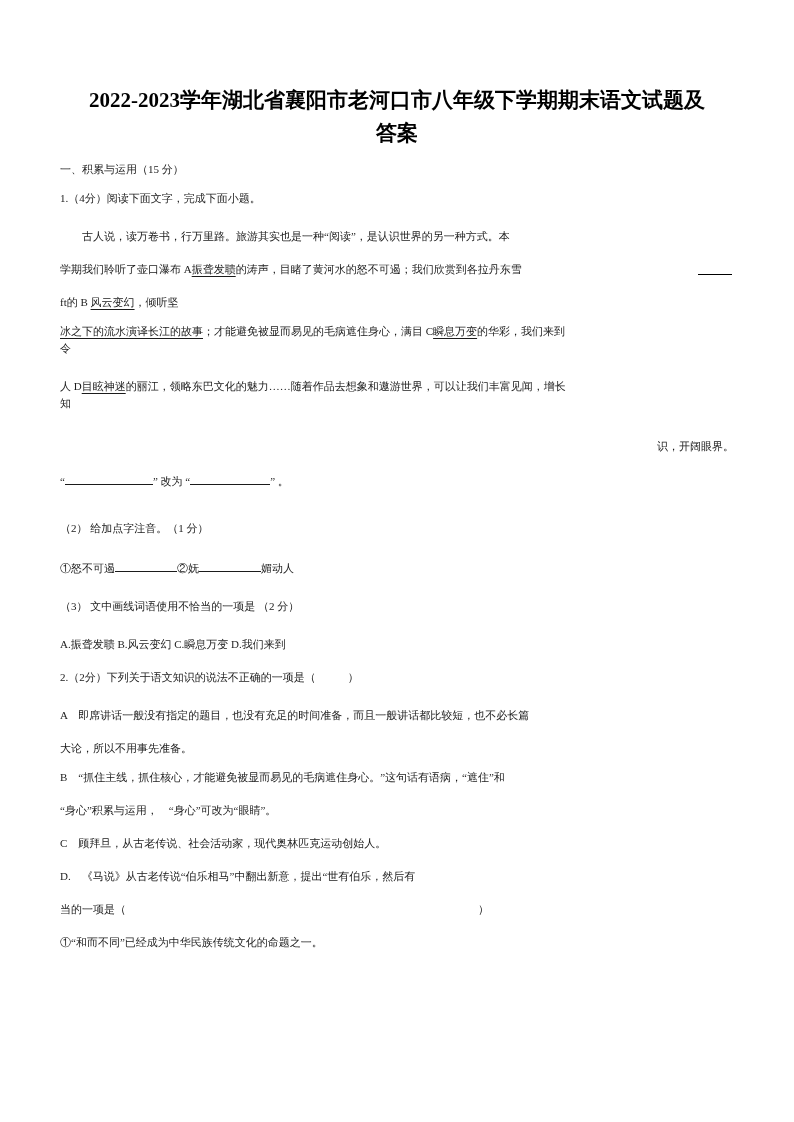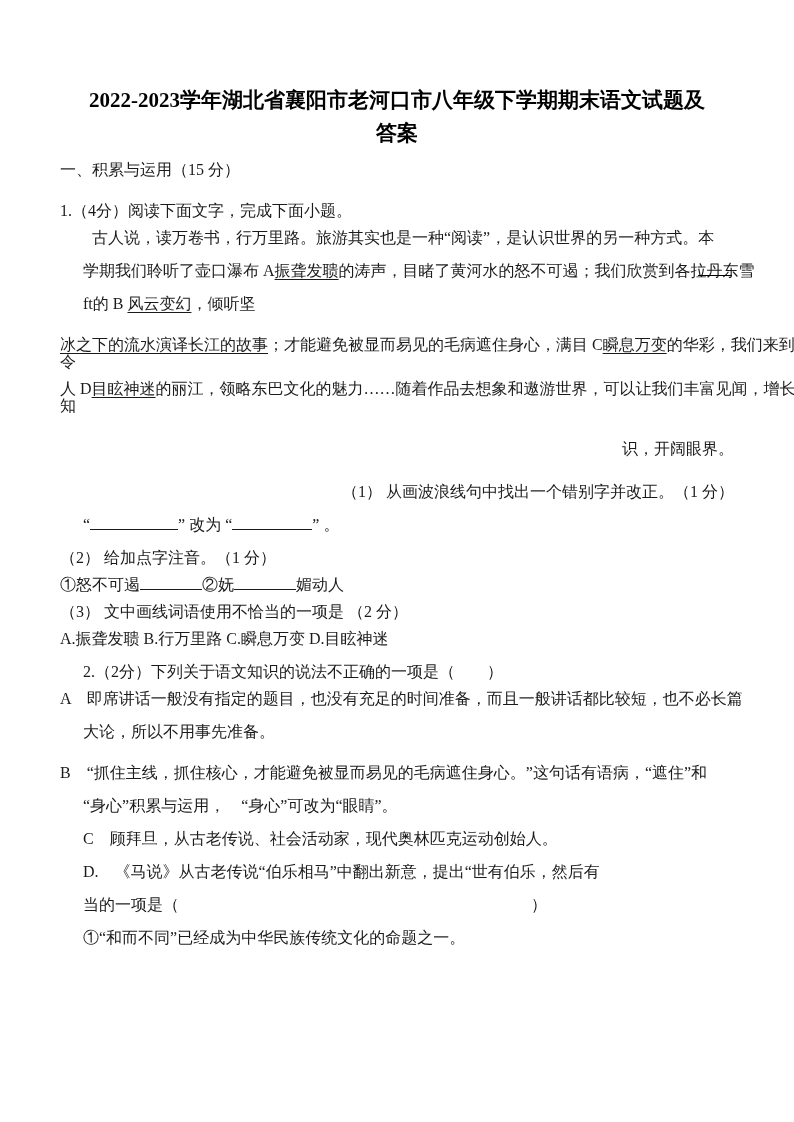--- a/index.html
+++ b/index.html
@@ -22,32 +22,32 @@
     color: #000000;
     font-size: 21px;
     line-height: 33px;
     text-align: center;
     max-width: 632px;
     margin: 0 auto;
   }
   .doc-body { margin-top: 0; }
   .line {
     position: relative;
-    font-size: 16px;
+    font-size: 11px;
     line-height: 17px;
     white-space: nowrap;
   }
   
   .sp-first { margin-top: 11px; }
   .sp-0 { margin-top: 0; }
-  .sp-s { margin-top: 24px; }
-  .sp-n { margin-top: 16px; margin-left: 23px; }
-  .sp-m { margin-top: 10px; }
+  .sp-s { margin-top: 12px; }
+  .sp-n { margin-top: 16px; }
+  .sp-m { margin-top: 21px; }
   .sp-l { margin-top: 26px; text-align: right; }
-  .sp-x { margin-top: 16px; }
+  .sp-x { margin-top: 30px; }
   .u {
     text-decoration: underline;
     text-underline-offset: 3px;
     text-decoration-thickness: 1px;
   }
   .blank {
     display: inline-block;
     height: 13px;
     border-bottom: 1px solid #1b1b1b;
   }
@@ -70,26 +70,25 @@
       <div class="line sp-first"><span>一、积累与运用（15 分）</span></div>
       <div class="line sp-s"><span>1.（4分）阅读下面文字，完成下面小题。</span></div>
       <div class="line sp-m"><span>　　古人说，读万卷书，行万里路。旅游其实也是一种“阅读”，是认识世界的另一种方式。本</span></div>
       <div class="line sp-n"><span>学期我们聆听了壶口瀑布 A</span><span class="u">振聋发聩</span><span>的涛声，目睹了黄河水的怒不可遏；我们欣赏到各拉丹东雪</span><span class="right-blank"></span></div>
       <div class="line sp-n"><span>ft的 B </span><span class="u">风云变幻</span><span>，倾听坚</span></div>
       <div class="line sp-s"><span class="u">冰之下的流水演译长江的故事</span><span>；才能避免被显而易见的毛病遮住身心，满目 C</span><span class="u">瞬息万变</span><span>的华彩，我们来到</span></div>
       <div class="line sp-0"><span>令</span></div>
       <div class="line sp-m"><span>人 D</span><span class="u">目眩神迷</span><span>的丽江，领略东巴文化的魅力……随着作品去想象和遨游世界，可以让我们丰富见闻，增长</span></div>
       <div class="line sp-0"><span>知</span></div>
       <div class="line sp-l"><span>识，开阔眼界。</span></div>
-      <div class="line sp-l"><span>（1） 从画波浪线句中找出一个错别字并改正。（1 分）</span></div>
       <div class="line sp-n"><span>“</span><span class="blank" style="width: 88px;"></span><span>” 改为 “</span><span class="blank" style="width: 80px;"></span><span>” 。</span></div>
       <div class="line sp-x"><span>（2） 给加点字注音。（1 分）</span></div>
       <div class="line sp-m"><span>①怒不可遏</span><span class="blank" style="width: 62px;"></span><span>②妩</span><span class="blank" style="width: 62px;"></span><span>媚动人</span></div>
       <div class="line sp-m"><span>（3） 文中画线词语使用不恰当的一项是 （2 分）</span></div>
-      <div class="line sp-m"><span>A.振聋发聩 B.行万里路 C.瞬息万变 D.目眩神迷</span></div>
+      <div class="line sp-m"><span>A.振聋发聩 B.风云变幻 C.瞬息万变 D.我们来到</span></div>
       <div class="line sp-n"><span>2.（2分）下列关于语文知识的说法不正确的一项是（</span><span class="gap" style="width: 32px;"></span><span>）</span></div>
       <div class="line sp-m"><span>A　即席讲话一般没有指定的题目，也没有充足的时间准备，而且一般讲话都比较短，也不必长篇</span></div>
       <div class="line sp-n"><span>大论，所以不用事先准备。</span></div>
       <div class="line sp-s"><span>B　“抓住主线，抓住核心，才能避免被显而易见的毛病遮住身心。”这句话有语病，“遮住”和</span></div>
       <div class="line sp-n"><span>“身心”积累与运用，　“身心”可改为“眼睛”。</span></div>
       <div class="line sp-n"><span>C　顾拜旦，从古老传说、社会活动家，现代奥林匹克运动创始人。</span></div>
       <div class="line sp-n"><span>D.　《马说》从古老传说“伯乐相马”中翻出新意，提出“世有伯乐，然后有</span></div>
       <div class="line sp-n"><span>当的一项是（</span><span class="gap" style="width: 352px;"></span><span>）</span></div>
       <div class="line sp-n"><span>①“和而不同”已经成为中华民族传统文化的命题之一。</span></div>
     </div>

